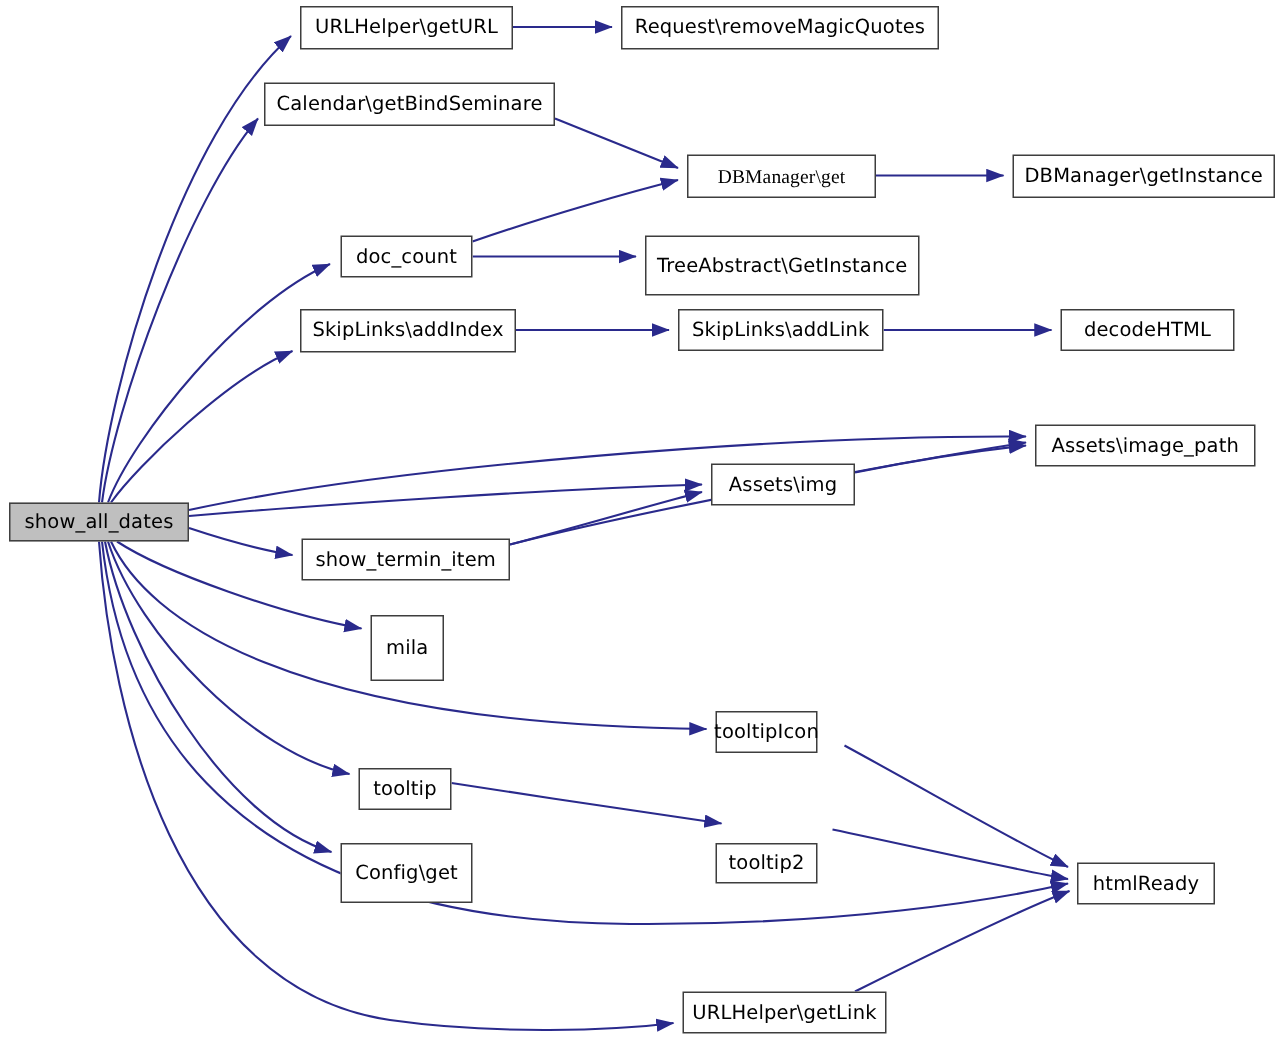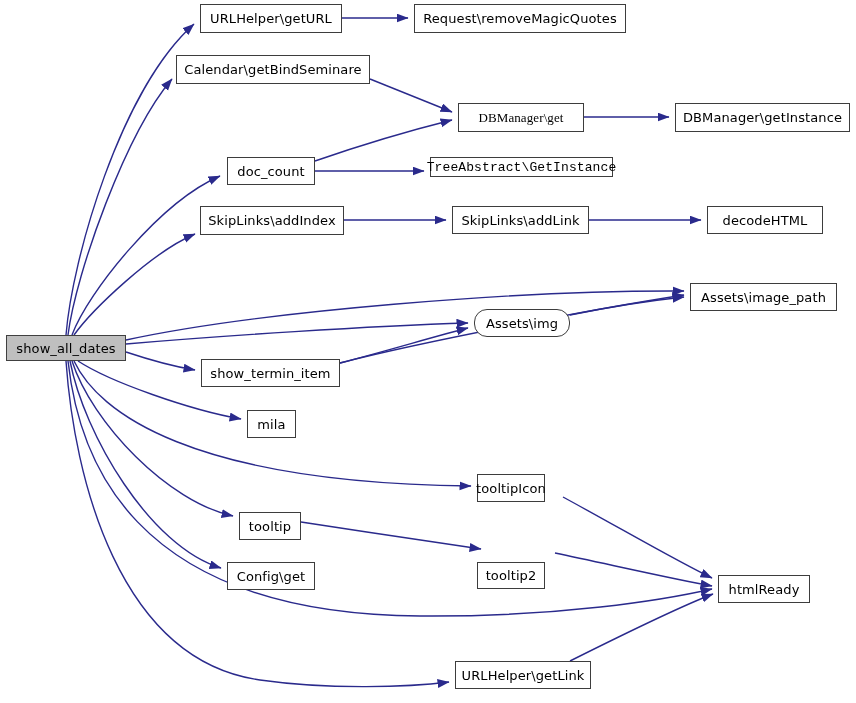--- a/index.html
+++ b/index.html
@@ -55,28 +55,28 @@
       </g>
   </svg>
   <div id="node-layer">
       <div class="node current" style="left: 6px; top: 335px; width: 120px; height: 26px;">show_all_dates</div>
       <div class="node" style="left: 200px; top: 4px; width: 142px; height: 29px;">URLHelper\getURL</div>
       <div class="node" style="left: 414px; top: 4px; width: 212px; height: 29px;">Request\removeMagicQuotes</div>
       <div class="node" style="left: 176px; top: 55px; width: 194px; height: 29px;">Calendar\getBindSeminare</div>
       <div class="node" style="left: 458px; top: 103px; width: 126px; height: 29px; font-family: Liberation Serif, serif;">DBManager\get</div>
       <div class="node" style="left: 675px; top: 103px; width: 175px; height: 29px;">DBManager\getInstance</div>
       <div class="node" style="left: 227px; top: 157px; width: 88px; height: 28px;">doc_count</div>
-      <div class="node" style="left: 430px; top: 157px; width: 183px; height: 20px; font-family: Liberation Mono, monospace;">TreeAbstract\GetInstance</div>
+      <div class="node" style="left: 430px; top: 157px; width: 183px; height: 40px;">TreeAbstract\GetInstance</div>
       <div class="node" style="left: 200px; top: 206px; width: 144px; height: 29px;">SkipLinks\addIndex</div>
       <div class="node" style="left: 452px; top: 206px; width: 137px; height: 28px;">SkipLinks\addLink</div>
       <div class="node" style="left: 707px; top: 206px; width: 116px; height: 28px;">decodeHTML</div>
       <div class="node" style="left: 690px; top: 283px; width: 147px; height: 28px;">Assets\image_path</div>
-      <div class="node" style="left: 474px; top: 309px; width: 96px; height: 28px; border-radius: 13px;">Assets\img</div>
+      <div class="node" style="left: 474px; top: 309px; width: 96px; height: 28px;">Assets\img</div>
       <div class="node" style="left: 201px; top: 359px; width: 139px; height: 28px;">show_termin_item</div>
-      <div class="node" style="left: 247px; top: 410px; width: 49px; height: 28px;">mila</div>
+      <div class="node" style="left: 247px; top: 410px; width: 49px; height: 44px;">mila</div>
       <div class="node" style="left: 477px; top: 474px; width: 68px; height: 28px;">tooltipIcon</div>
       <div class="node" style="left: 239px; top: 512px; width: 62px; height: 28px;">tooltip</div>
       <div class="node" style="left: 477px; top: 538px; width: 68px; height: 27px; margin-top: 24px;">tooltip2</div>
-      <div class="node" style="left: 227px; top: 562px; width: 88px; height: 28px;">Config\get</div>
+      <div class="node" style="left: 227px; top: 562px; width: 88px; height: 40px;">Config\get</div>
       <div class="node" style="left: 718px; top: 575px; width: 92px; height: 28px;">htmlReady</div>
       <div class="node" style="left: 455px; top: 661px; width: 136px; height: 28px;">URLHelper\getLink</div>
     </div>
 </div>
 
 </body></html>

